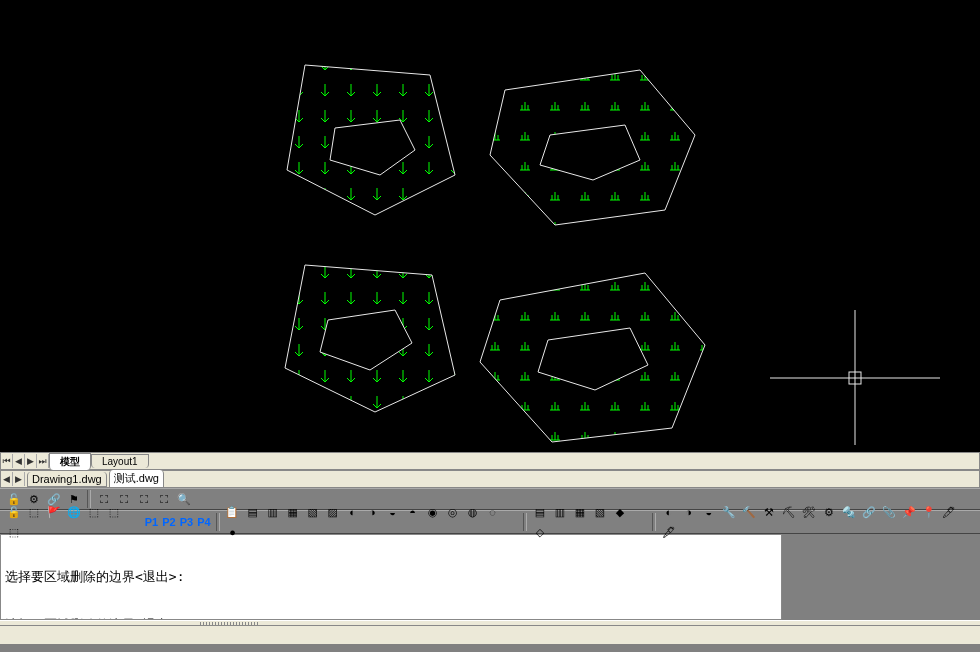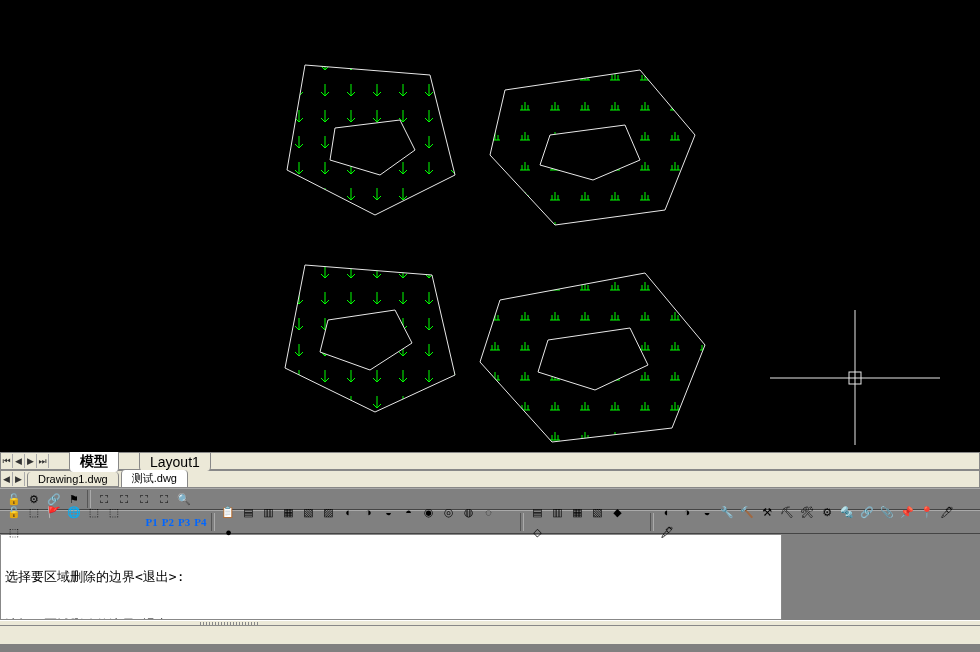--- a/index.html
+++ b/index.html
@@ -1,29 +1,29 @@
 <!DOCTYPE html>
 <html><head>
 <meta charset="utf-8">
 <style>
 * { margin: 0; padding: 0; box-sizing: border-box; }
 body { width: 980px; height: 652px; background: #808080; font-family: "SimSun", Arial, sans-serif; font-size: 12px; overflow: hidden; position: relative; }
 .canvas { width: 980px; height: 452px; background: #000; position: relative; }
 .canvas svg { width: 100%; height: 100%; }
 .tabbar1 { width: 980px; height: 18px; background: #ece9d8; border: 1px solid #888; display: flex; align-items: center; }
 .navbtn { width: 12px; height: 14px; display: inline-flex; align-items: center; justify-content: center; font-size: 9px; color: #333; border-right: 1px solid #aaa; cursor: pointer; }
-.tab1 { display: inline-block; padding: 1px 10px; border: 1px solid #888; border-bottom: none; margin-left: 20px; background: #ece9d8; border-radius: 0 0 4px 4px; font-size: 14px; }
+.tab1 { display: inline-block; padding: 1px 10px; border: 1px solid #888; border-bottom: none; margin-left: 0; background: #ece9d8; border-radius: 0 0 4px 4px; font-size: 10px; }
 .tab1.active { background: #fff; font-weight: bold; }
 .filebar { width: 980px; height: 18px; background: #ece9d8; border: 1px solid #888; display: flex; align-items: center; }
-.tab2 { display: inline-block; padding: 1px 10px; border: 1px solid #888; border-top: none; margin-left: 2px; background: #ece9d8; border-radius: 4px 4px 0 0; font-size: 11px; }
+.tab2 { display: inline-block; padding: 1px 4px; border: 1px solid #888; border-top: none; margin-left: 2px; background: #ece9d8; border-radius: 4px 4px 0 0; font-size: 11px; }
 .tab2.active { background: #fff; font-weight: normal; }
 .toolbar { width: 980px; background: #808080; border-top: 1px solid #aaa; border-bottom: 1px solid #444; display: flex; align-items: center; padding: 2px 4px; }
 .tbtn { width: 18px; height: 18px; margin: 1px; display: inline-flex; align-items: center; justify-content: center; border: 1px solid transparent; font-size: 11px; cursor: pointer; }
 .tsep { width: 4px; height: 18px; border-left: 1px solid #555; border-right: 1px solid #aaa; margin: 0 3px; }
-.ptxt { color: #0066ff; font-weight: bold; font-size: 11px; padding: 0 2px; font-family: Liberation Serif, serif; }
+.ptxt { color: #0066ff; font-weight: bold; font-size: 11px; padding: 0 2px; }
 .cmd { width: 782px; background: #fff; border: 1px solid #888; font-size: 13px; font-family: "SimSun", monospace; padding: 2px 4px; line-height: 16px; white-space: pre-wrap; }
 .statusbar { width: 980px; height: 18px; background: #ece9d8; display: flex; align-items: center; padding: 0 4px; font-size: 11px; }
 .sep-bar { width: 980px; height: 6px; background: #ece9d8; border-top: 1px solid #fff; border-bottom: 1px solid #888; position: relative; }
 .sep-grip { position: absolute; left: 200px; top: 1px; width: 60px; height: 4px; background: repeating-linear-gradient(90deg,#888 0 1px,transparent 1px 3px); }
 </style>
 </head>
 <body>
 
 <div class="canvas">
 <svg viewBox="0 0 980 452">

